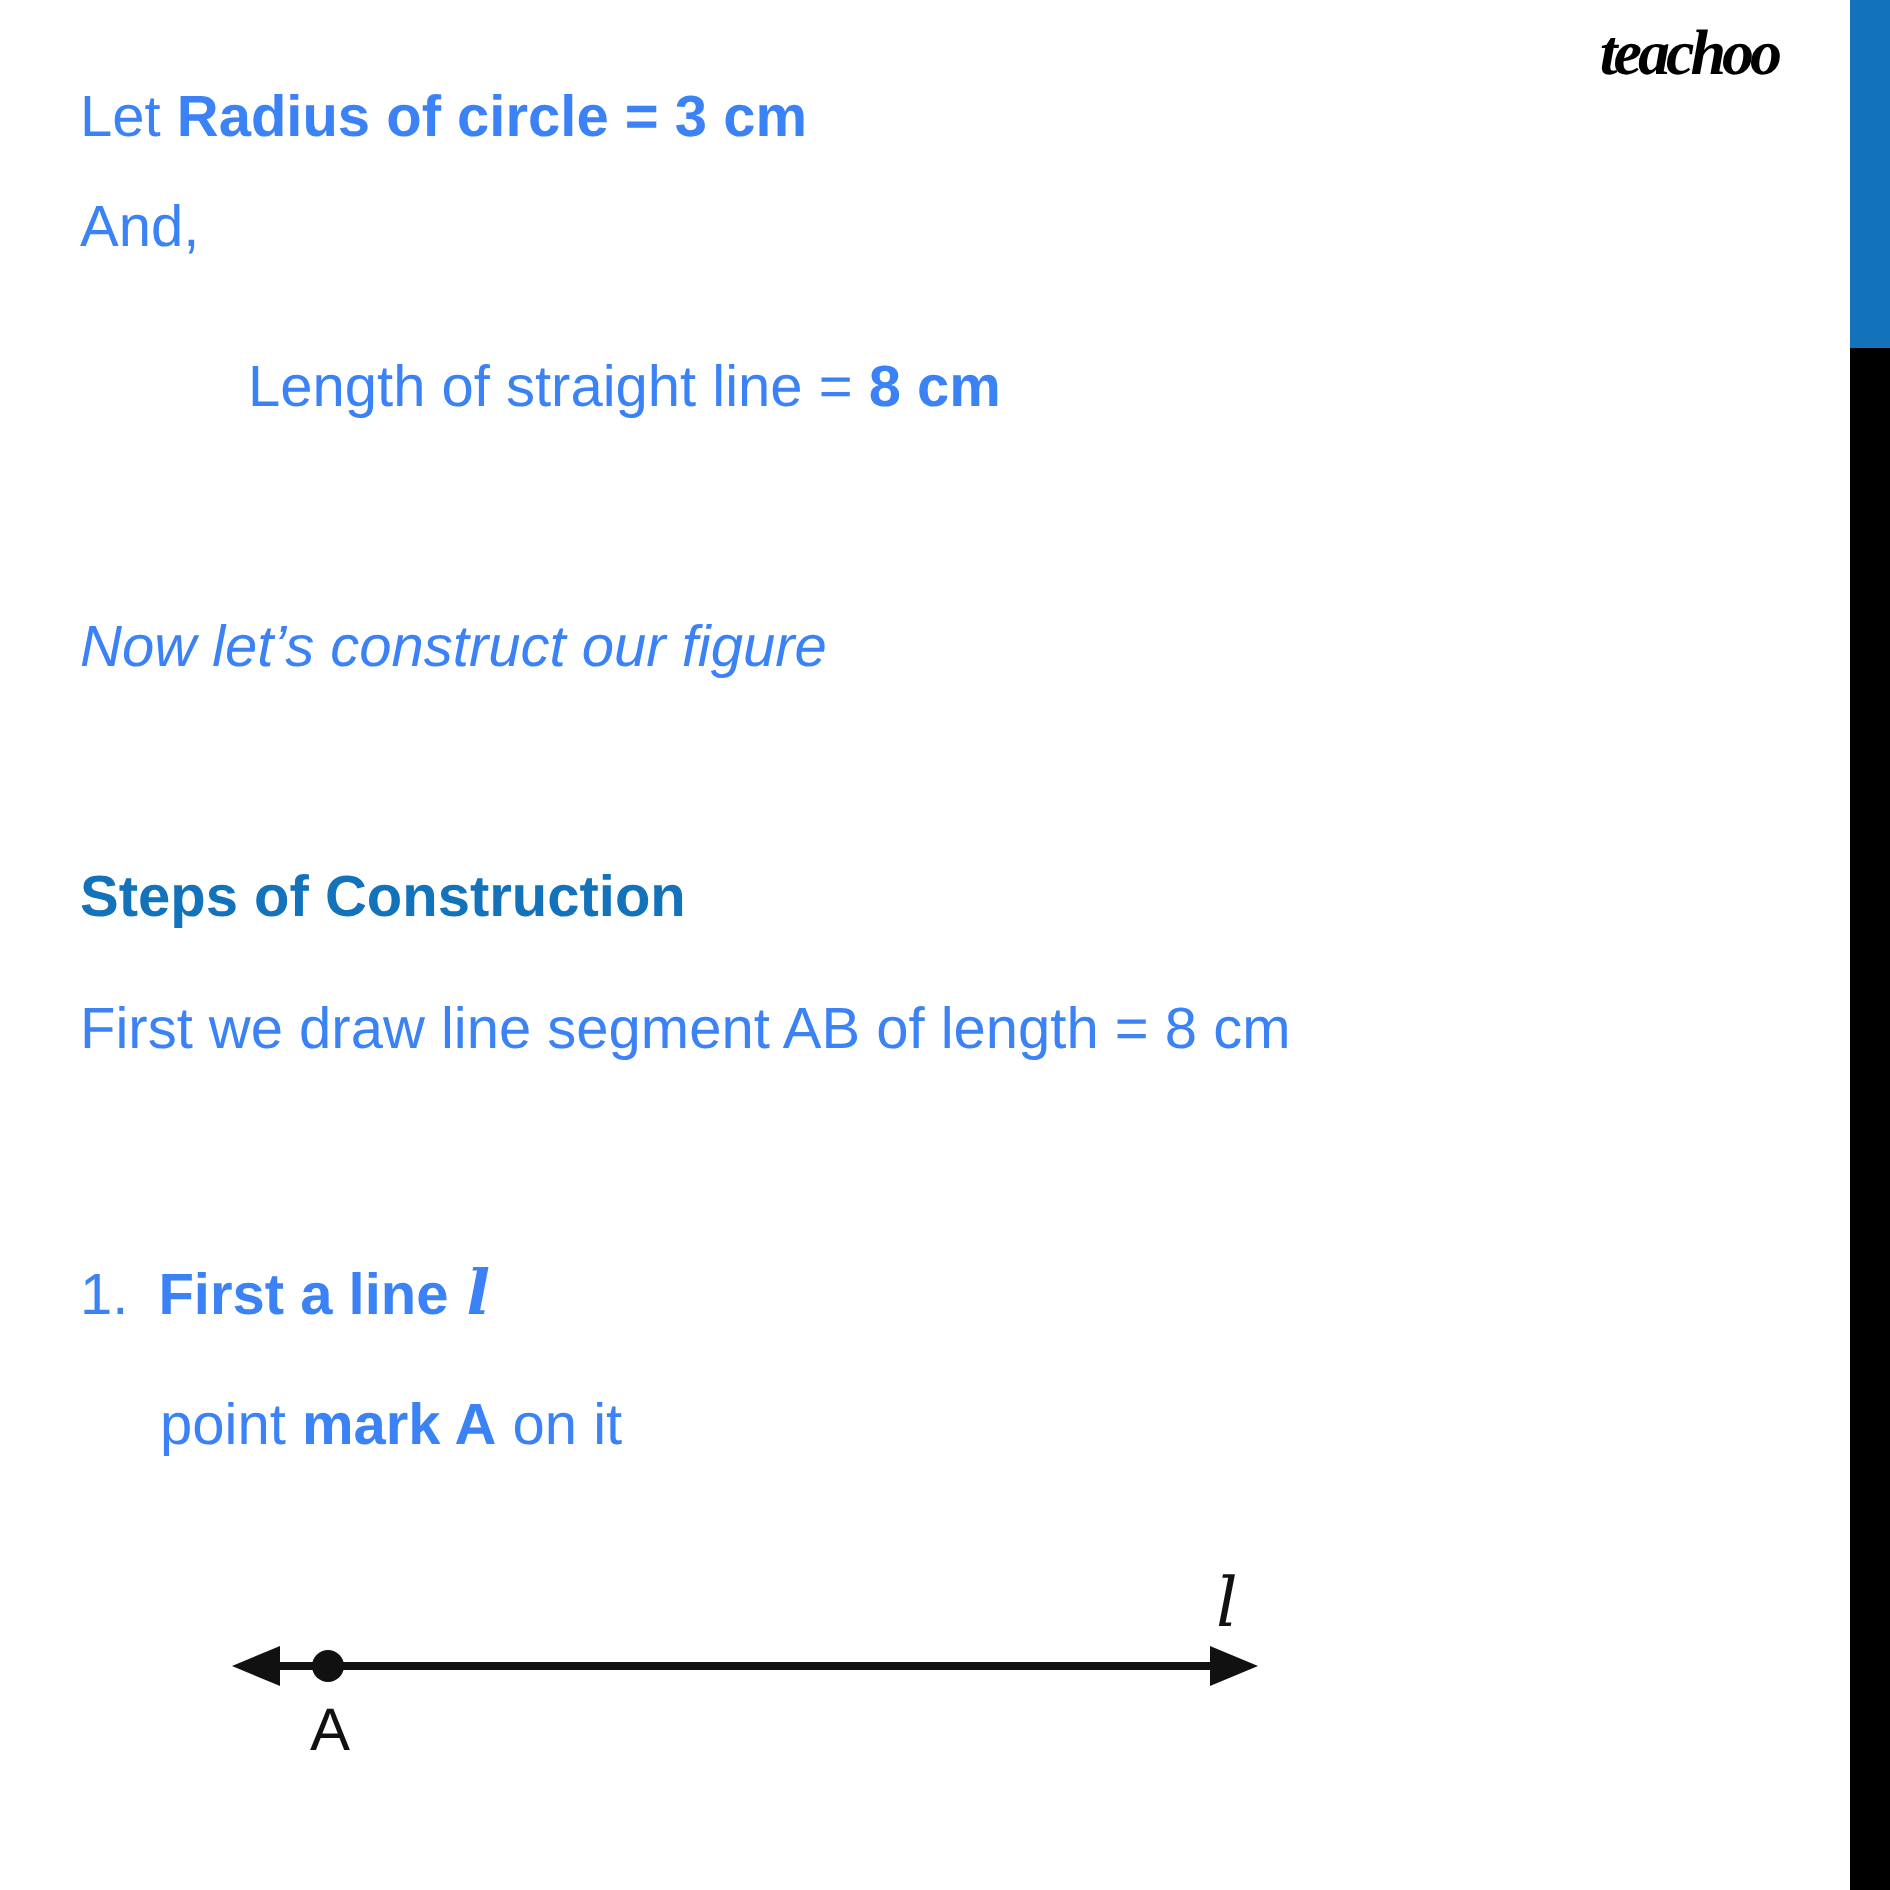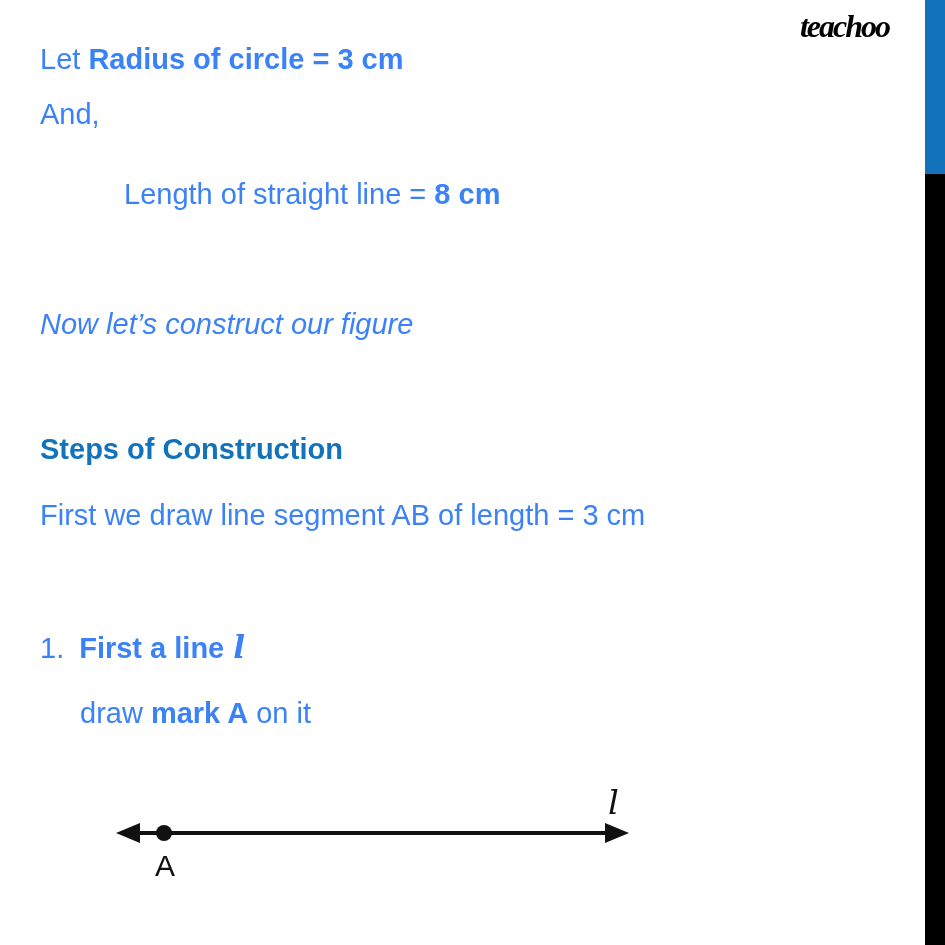--- a/index.html
+++ b/index.html
@@ -87,25 +87,25 @@
 <div class="t" style="left:40px; top:43px;"><span>Let </span><span class="bold">Radius of circle = 3 cm</span></div>
 
 <div class="t" style="left:40px; top:98px;text-align:center;">And,</div>
 
 <div class="t" style="left:124px; top:178px;"><span>Length of straight line = </span><span class="bold">8 cm</span></div>
 
 <div class="t" style="left:40px; top:308px;font-style:italic;">Now let’s construct our figure</div>
 
 <div class="t heading" style="left:40px; top:433px;">Steps of Construction</div>
 
-<div class="t" style="left:40px; top:499px;">First we draw line segment AB of length = 3 cm</div>
+<div class="t" style="left:40px; top:499px;">First we draw line segment AB of length = 8 cm</div>
 
 <div class="t" style="left:40px; top:630px;"><span class="step-number">1.</span><span class="bold">First a line</span><span class="math-var">l</span></div>
 
-<div class="t" style="left:80px; top:697px;"><span>draw </span><span class="bold">mark A</span><span> on it</span></div>
+<div class="t" style="left:80px; top:697px;"><span>point </span><span class="bold">mark A</span><span> on it</span></div>
 
 <div class="figure">
   <svg width="545" height="80" viewBox="0 0 545 80">
     <line x1="28" y1="55" x2="518" y2="55" stroke="#111" stroke-width="4"></line>
     <polygon points="16,55 40,45 40,65" fill="#111"></polygon>
     <polygon points="529,55 505,45 505,65" fill="#111"></polygon>
     <circle cx="64" cy="55" r="8" fill="#111"></circle>
   </svg>
 </div>
 

